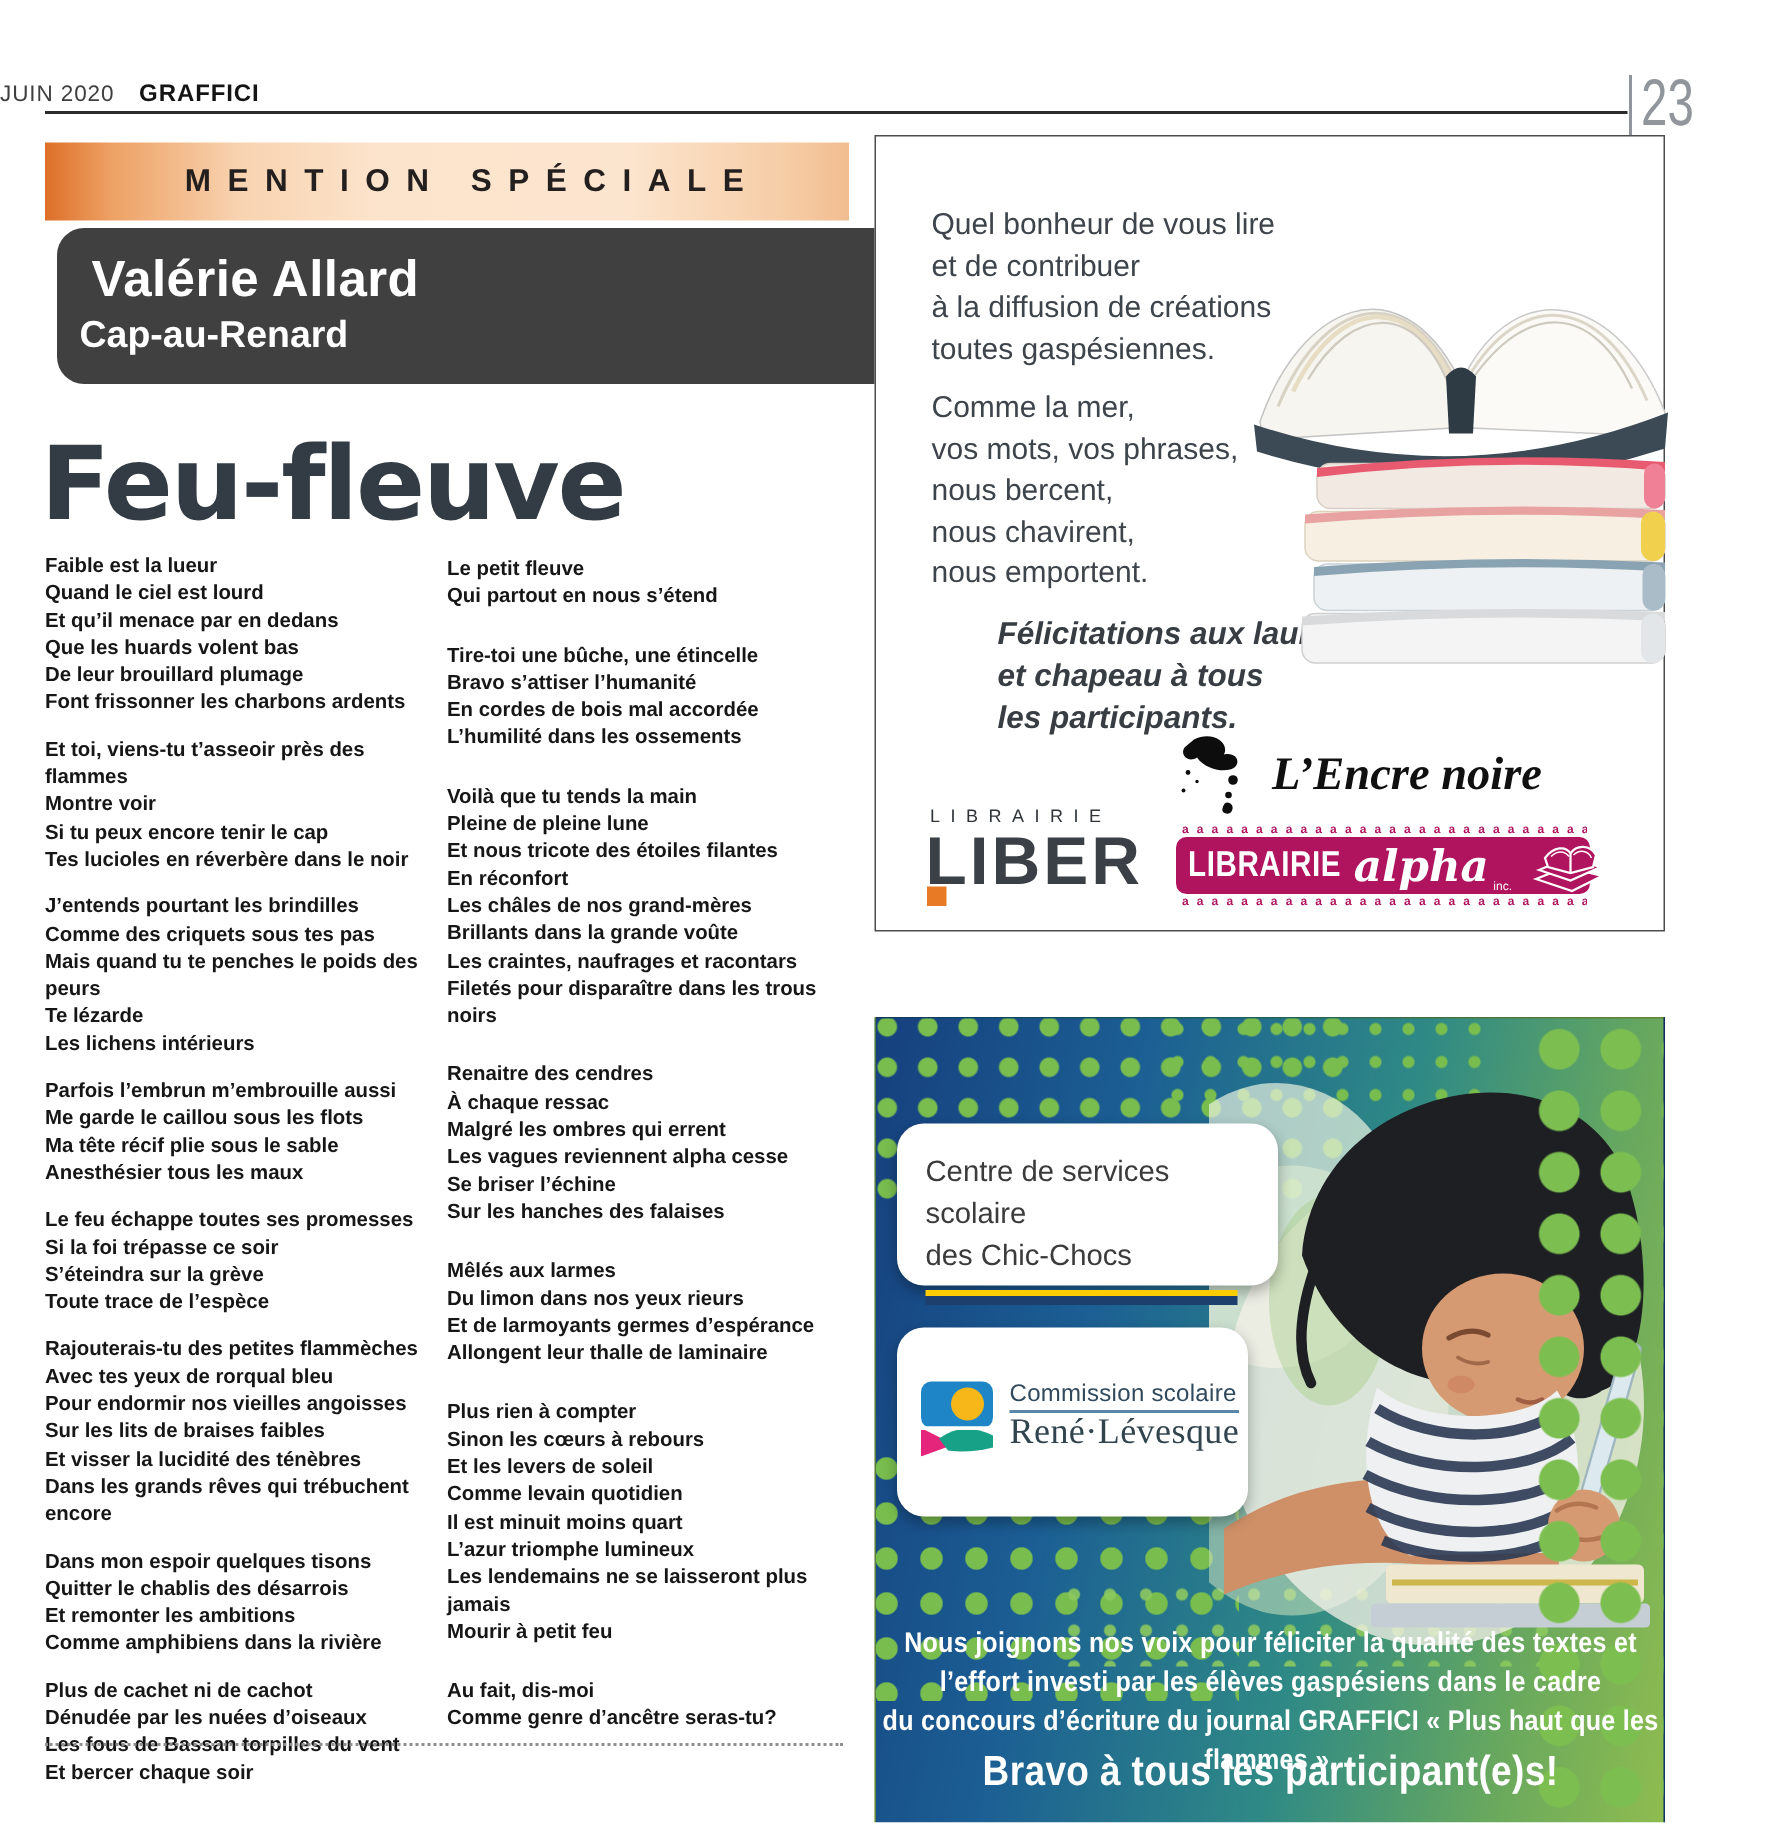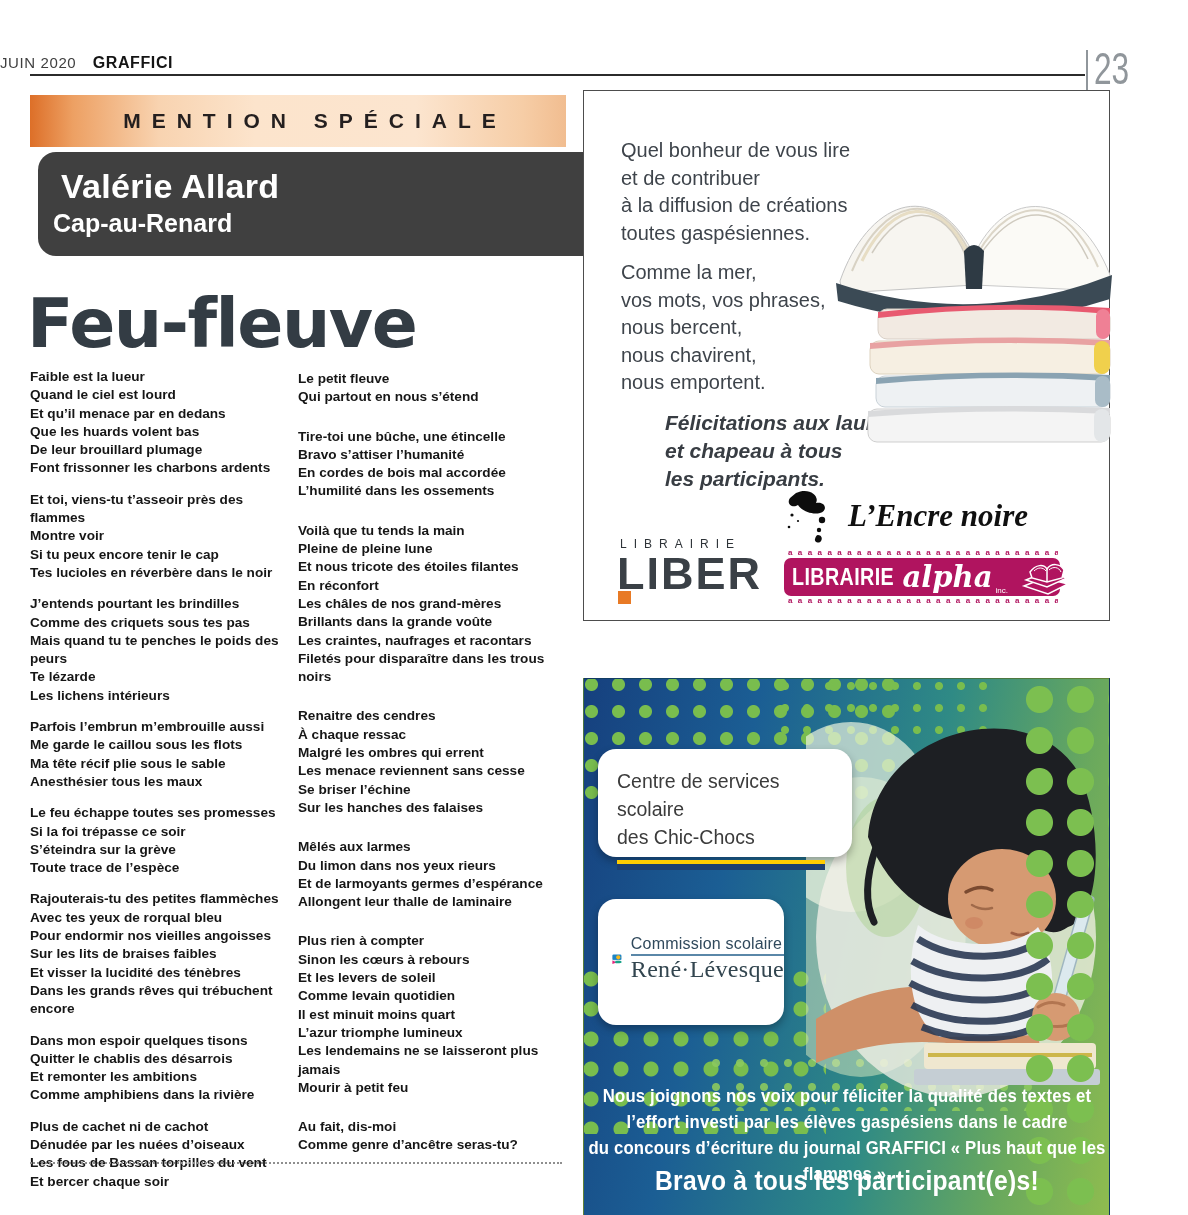--- a/index.html
+++ b/index.html
@@ -73,21 +73,21 @@
   .dots-mid { left:120px; top:372px; width:330px; height:60px;
     background-image:radial-gradient(circle,#8cc95e 3.5px,rgba(0,0,0,0) 4.5px); background-size:24px 24px; opacity:.9; }
   .child-svg { position:absolute; left:222px; top:8px; }
   .wbox { position:absolute; background:#fff; border-radius:18px; box-shadow:0 4px 9px rgba(0,0,0,.3); }
   .wbox1 { left:14px; top:70px; width:254px; height:108px; }
   .wbox1-text { margin:18px 0 0 19px; }
   .wbox1-text .tline { font-size:19.5px; color:#3b3b3b; line-height:28px; }
   .wbox1-bars { margin:9px 0 0 19px; width:208px; }
   .bar-yellow { height:4px; background:#fc0; }
   .bar-navy { height:6px; background:#1d3f6e; }
-  .wbox2 { left:14px; top:220px; width:186px; height:126px; }
+  .wbox2 { left:14px; top:206px; width:234px; height:126px; }
   .csrl { display:flex; align-items:center; margin:34px 0 0 14px; }
   .csrl-text { margin-left:9px; }
   .csrl-top { font-size:16px; color:#30495c; border-bottom:2px solid #5a87a8; padding-bottom:1px; letter-spacing:.2px; }
   .csrl-main { font-family:"Liberation Serif", serif; font-size:24px; color:#32454f; letter-spacing:.3px; }
   .ad-school-msg { position:absolute; left:-37px; top:404px; width:600px; text-align:center;
     transform:scaleX(.88); transform-origin:center top; }
   .ad-school-msg .tline { color:#fff; font-weight:bold; font-size:19px; line-height:26px; letter-spacing:.2px; }
   .bravo { position:absolute; left:-37px; top:486px; width:600px; text-align:center; color:#fff;
     font-weight:bold; font-size:28px; transform:scaleX(.88); transform-origin:center top; letter-spacing:.3px; }
 </style>
@@ -186,21 +186,21 @@
         <div class="pline">En réconfort</div>
         <div class="pline">Les châles de nos grand-mères</div>
         <div class="pline">Brillants dans la grande voûte</div>
         <div class="pline">Les craintes, naufrages et racontars</div>
         <div class="pline">Filetés pour disparaître dans les trous noirs</div>
       </div>
       <div class="stanza">
         <div class="pline">Renaitre des cendres</div>
         <div class="pline">À chaque ressac</div>
         <div class="pline">Malgré les ombres qui errent</div>
-        <div class="pline">Les menace reviennent sans cesse</div>
+        <div class="pline">Les vagues reviennent alpha cesse</div>
         <div class="pline">Se briser l’échine</div>
         <div class="pline">Sur les hanches des falaises</div>
       </div>
       <div class="stanza">
         <div class="pline">Mêlés aux larmes</div>
         <div class="pline">Du limon dans nos yeux rieurs</div>
         <div class="pline">Et de larmoyants germes d’espérance</div>
         <div class="pline">Allongent leur thalle de laminaire</div>
       </div>
       <div class="stanza">

